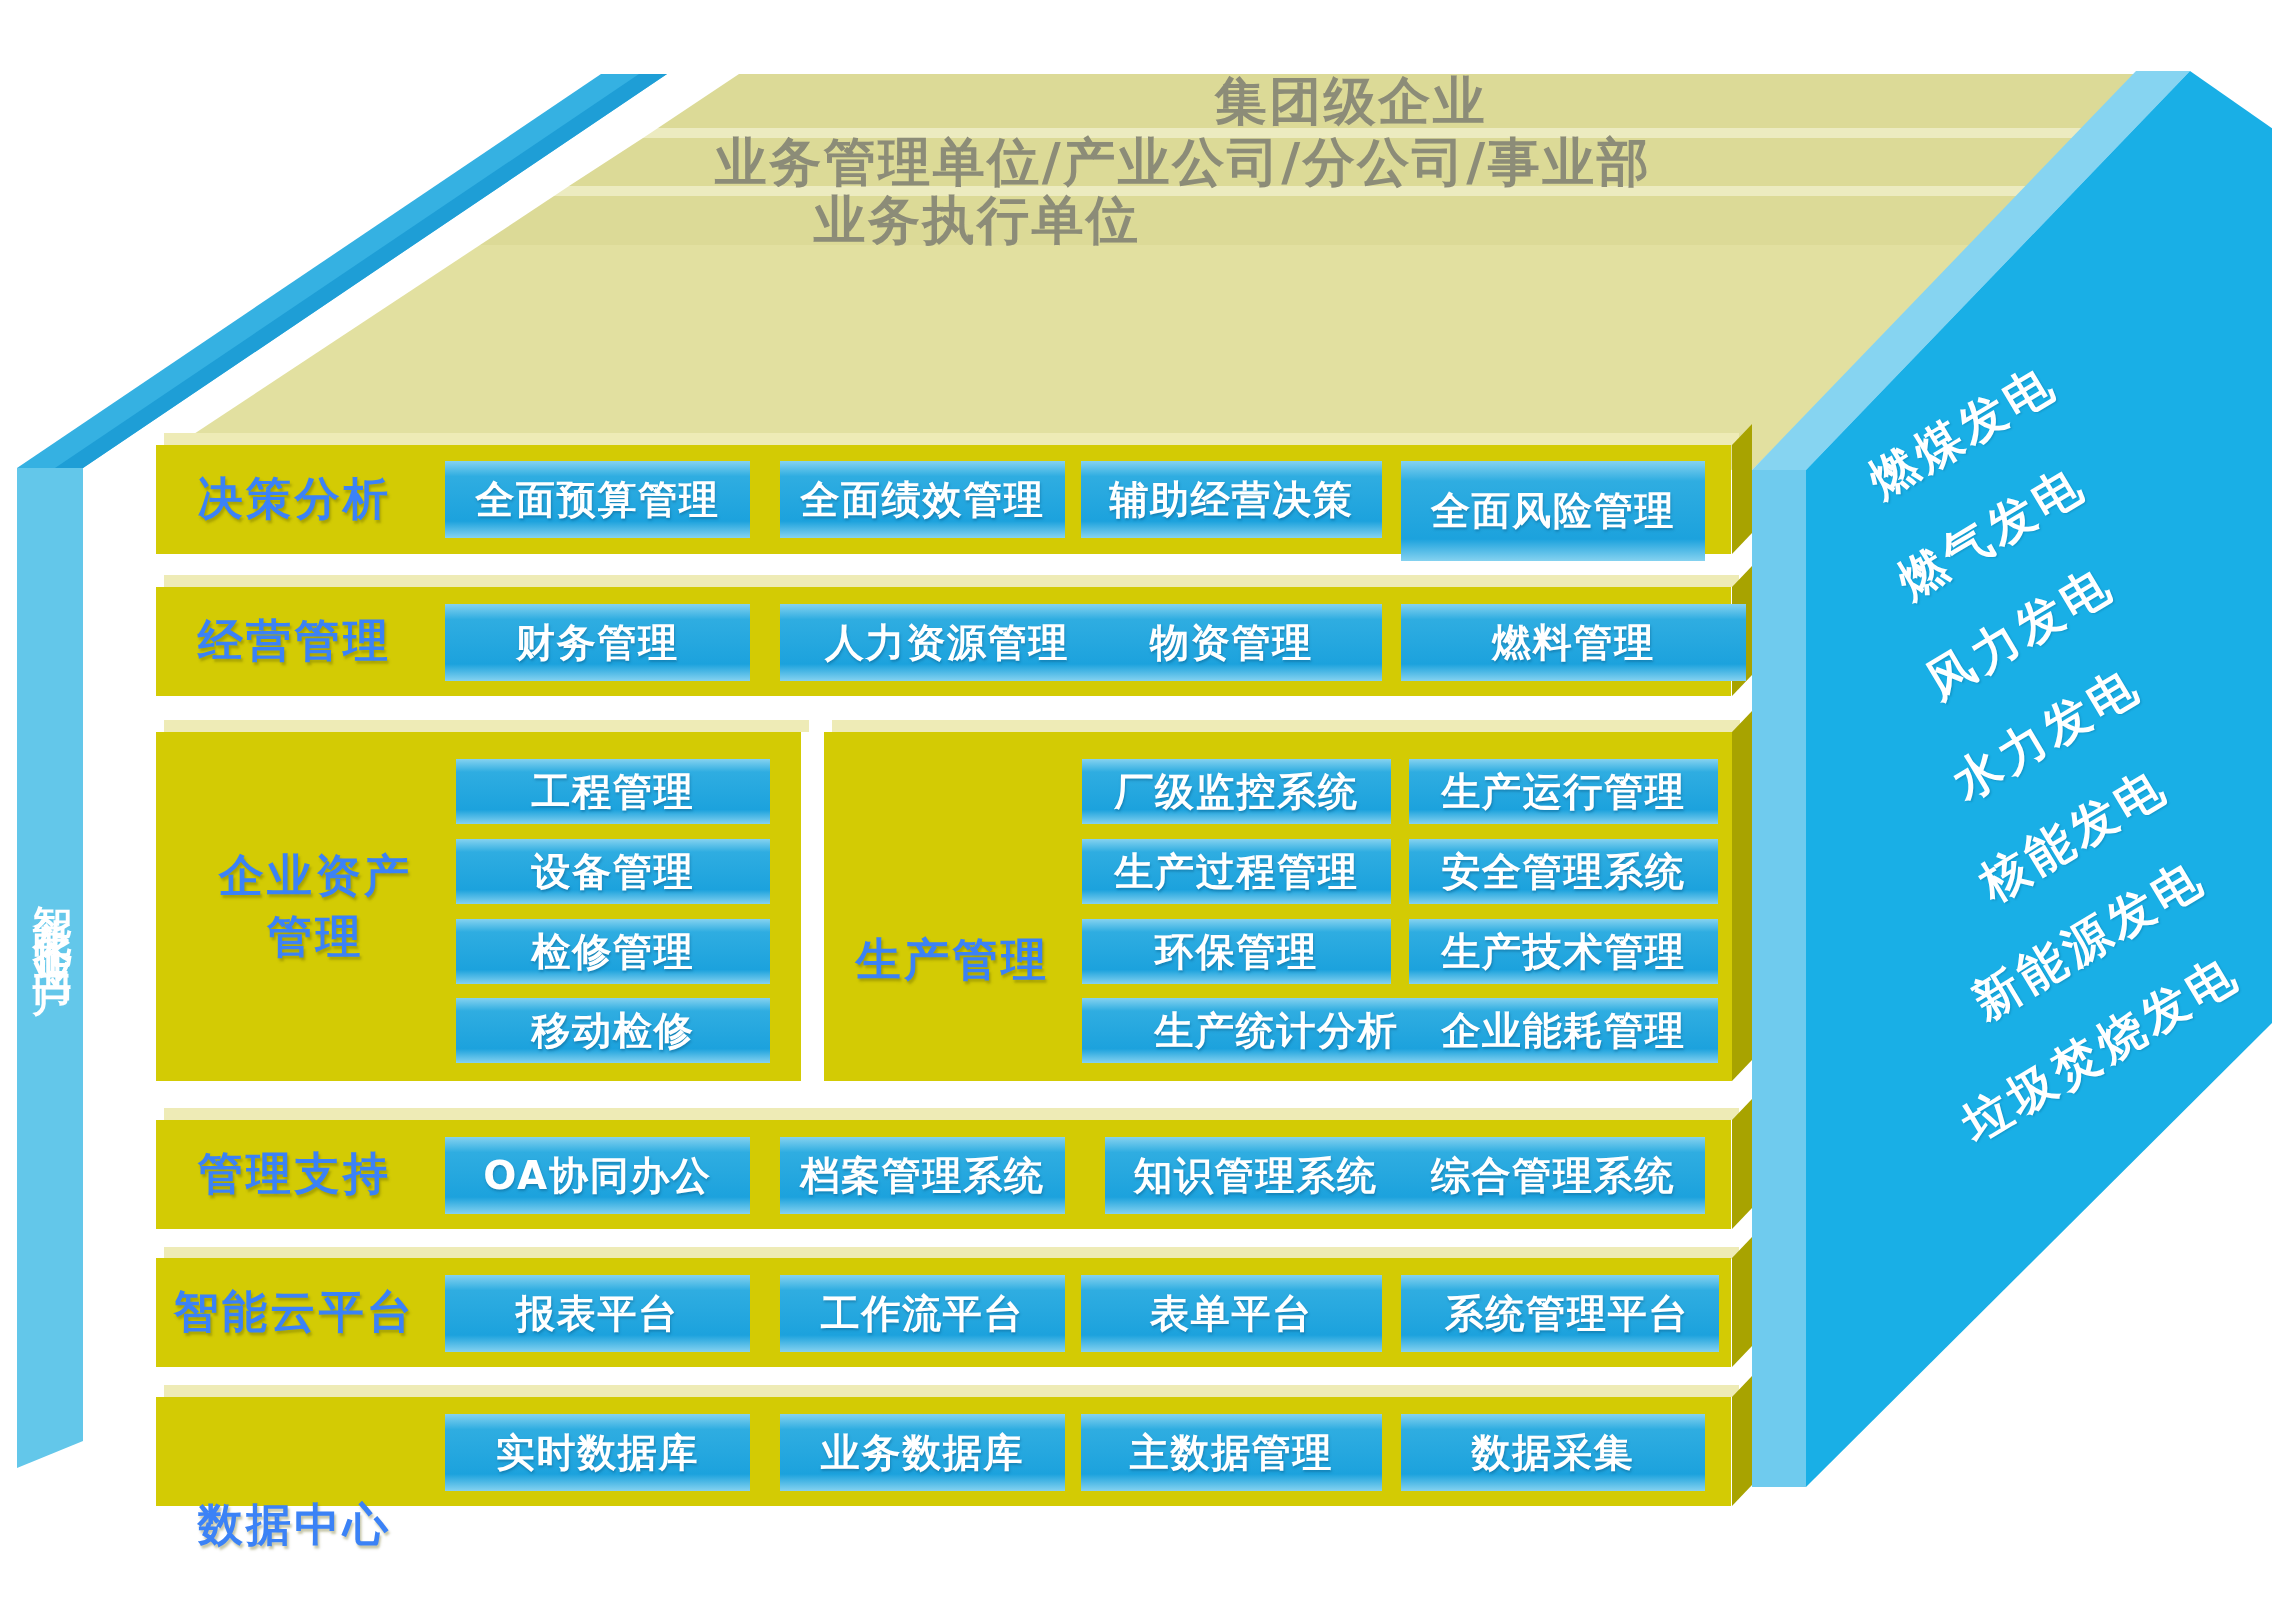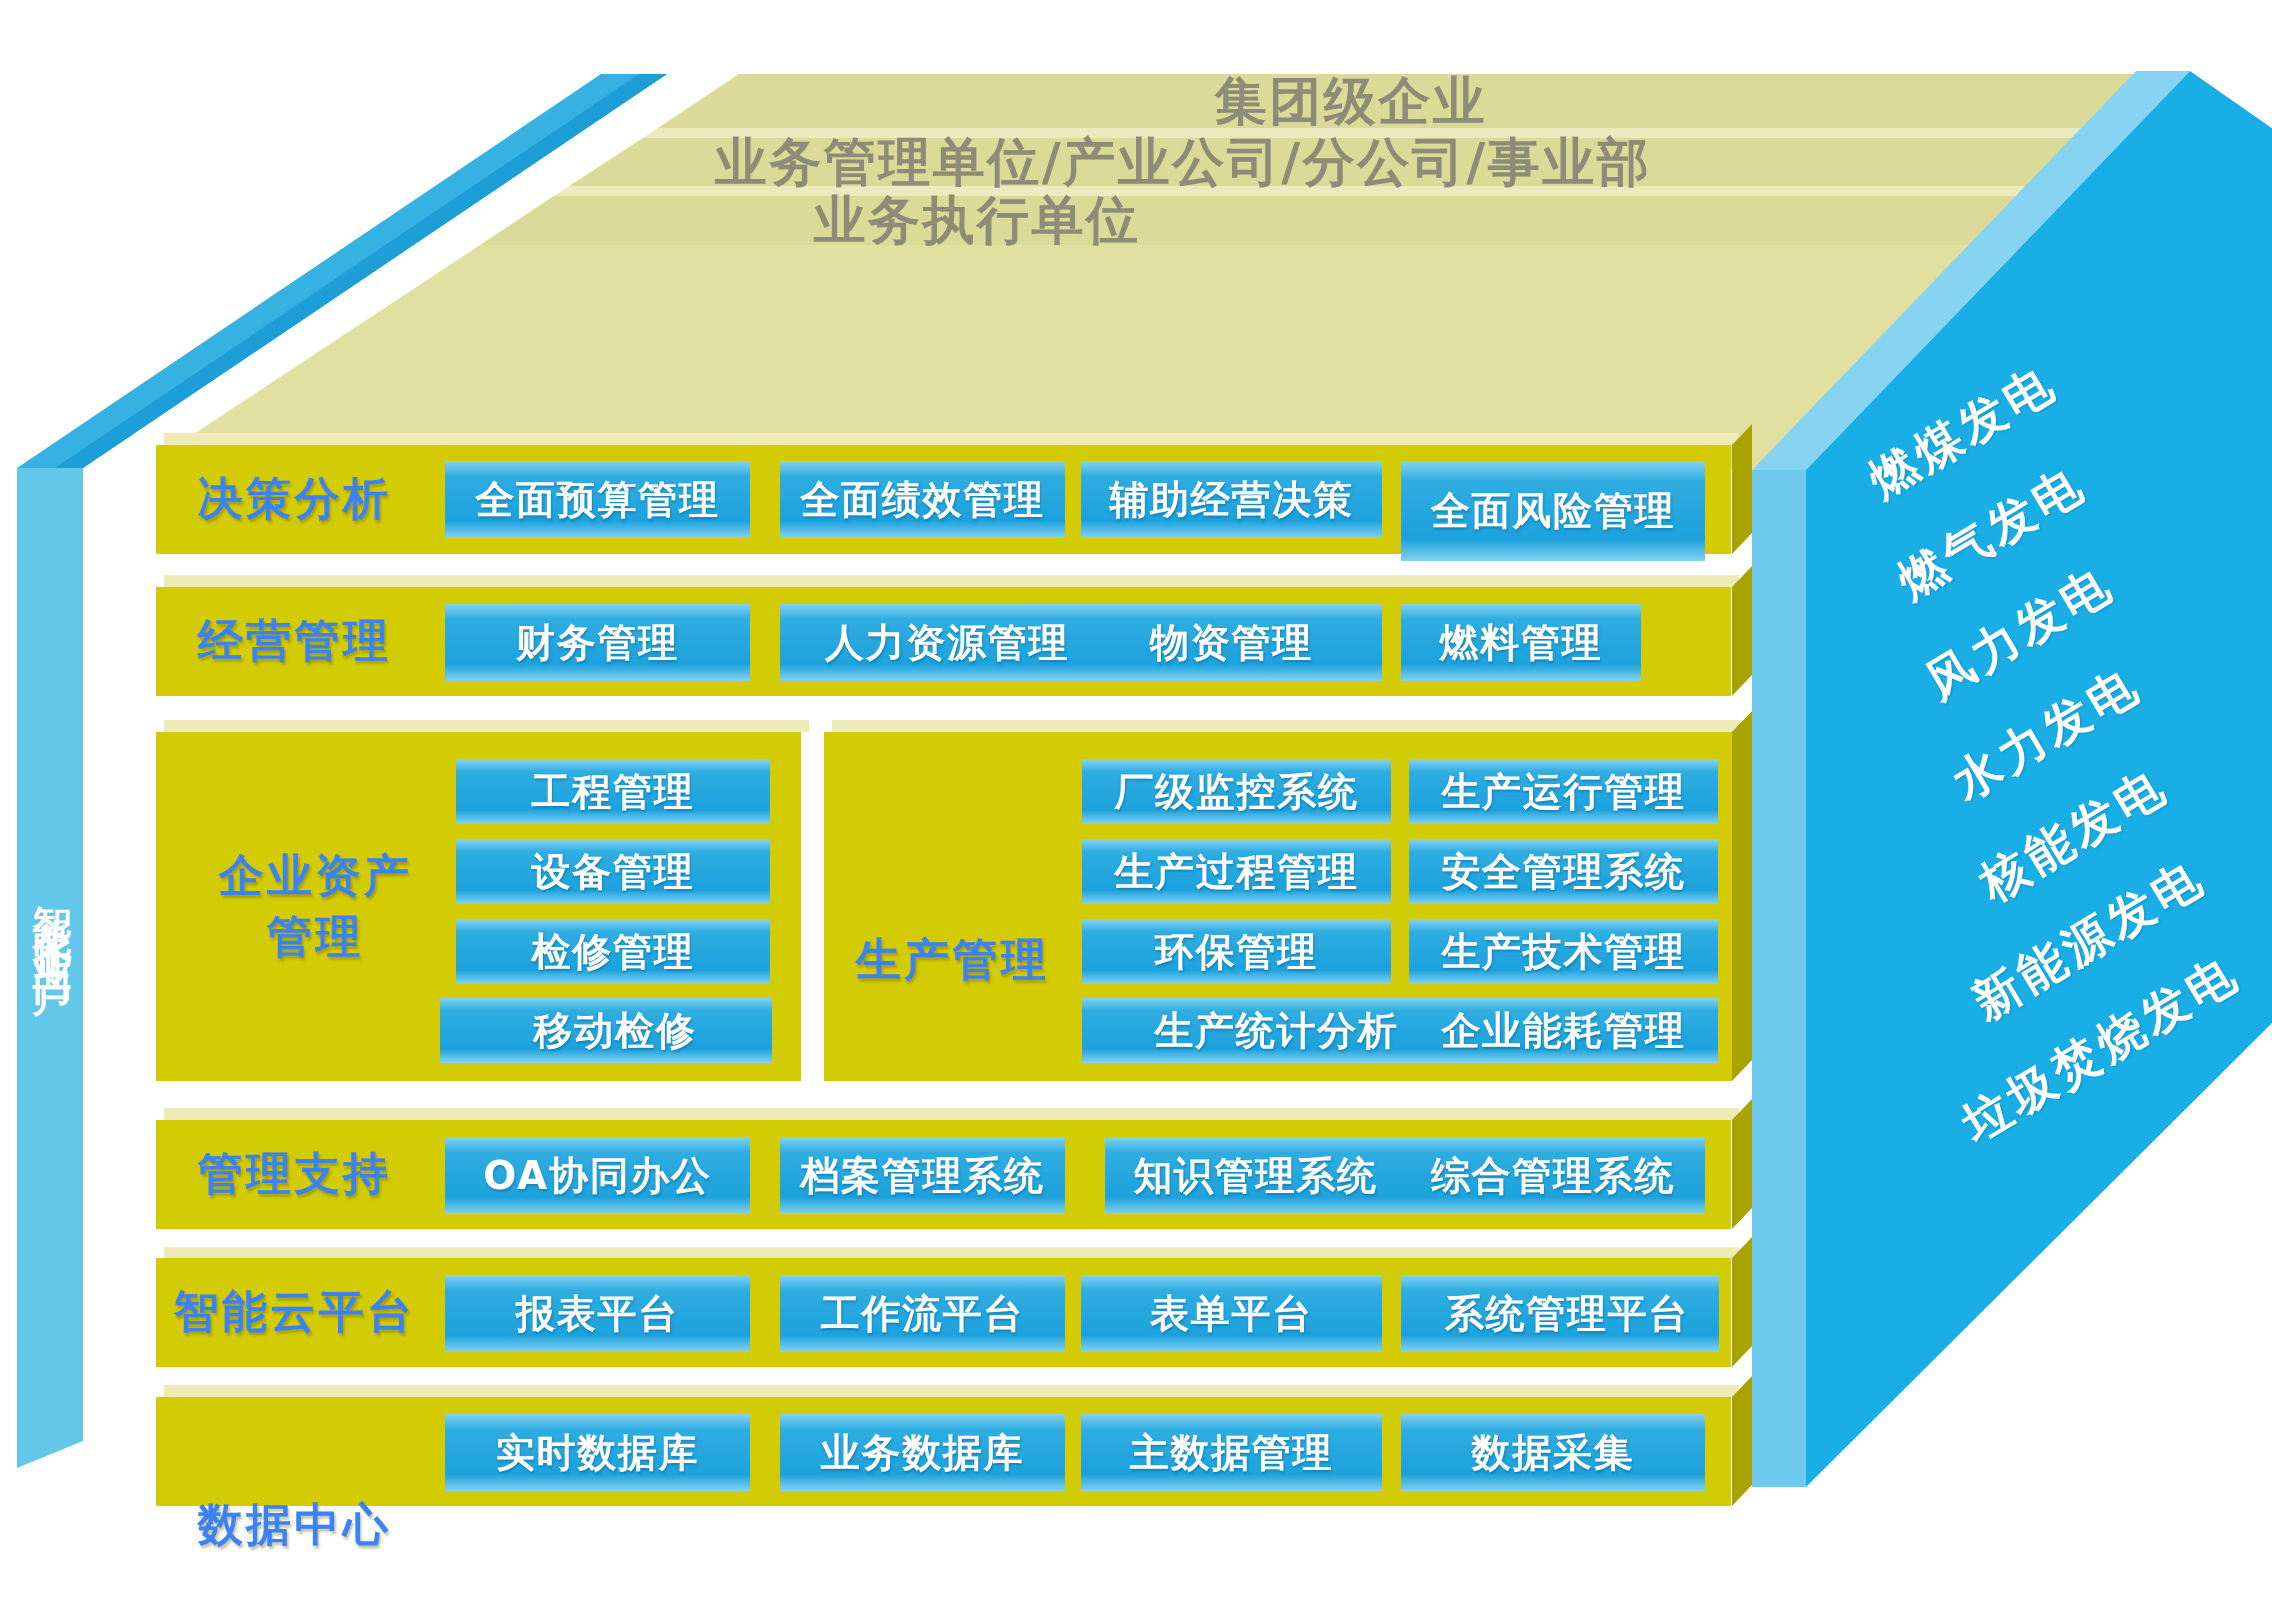--- a/index.html
+++ b/index.html
@@ -92,28 +92,28 @@
   <div class="row-label" style="left:156px;top:445px;width:277px;height:109px;">决策分析</div>
   <div class="btn" style="left:445px;top:461px;width:305px;height:77px;">全面预算管理</div>
   <div class="btn" style="left:780px;top:461px;width:285px;height:77px;">全面绩效管理</div>
   <div class="btn" style="left:1081px;top:461px;width:301px;height:77px;">辅助经营决策</div>
   <div class="btn" style="left:1401px;top:461px;width:304px;height:100px;">全面风险管理</div>
 
   <div class="row-label" style="left:156px;top:587px;width:277px;height:109px;">经营管理</div>
   <div class="btn" style="left:445px;top:604px;width:305px;height:77px;">财务管理</div>
   <div class="btn" style="left:780px;top:604px;width:334px;height:77px;">人力资源管理</div>
   <div class="btn" style="left:1081px;top:604px;width:301px;height:77px;">物资管理</div>
-  <div class="btn" style="left:1401px;top:604px;width:240px;height:77px;">燃料管理</div>
+  <div class="btn" style="left:1401px;top:604px;width:345px;height:77px;">燃料管理</div>
 
   <div class="row-label" style="left:156px;top:831px;width:319px;height:151px;">企业资产
 管理</div>
   <div class="btn" style="left:456px;top:759px;width:314px;height:65px;">工程管理</div>
   <div class="btn" style="left:456px;top:839px;width:314px;height:65px;">设备管理</div>
   <div class="btn" style="left:456px;top:919px;width:314px;height:65px;">检修管理</div>
-  <div class="btn" style="left:440px;top:998px;width:314px;height:65px;padding-left:18px;">移动检修</div>
+  <div class="btn" style="left:456px;top:998px;width:314px;height:65px;">移动检修</div>
 
   <div class="row-label" style="left:814px;top:906px;width:277px;height:109px;">生产管理</div>
   <div class="btn" style="left:1082px;top:759px;width:309px;height:65px;">厂级监控系统</div>
   <div class="btn" style="left:1082px;top:839px;width:309px;height:65px;">生产过程管理</div>
   <div class="btn" style="left:1082px;top:919px;width:309px;height:65px;">环保管理</div>
   <div class="btn" style="left:1082px;top:998px;width:309px;height:65px;padding-left:40px;">生产统计分析</div>
   <div class="btn" style="left:1409px;top:759px;width:309px;height:65px;">生产运行管理</div>
   <div class="btn" style="left:1409px;top:839px;width:309px;height:65px;">安全管理系统</div>
   <div class="btn" style="left:1409px;top:919px;width:309px;height:65px;">生产技术管理</div>
   <div class="btn" style="left:1409px;top:998px;width:309px;height:65px;">企业能耗管理</div>

